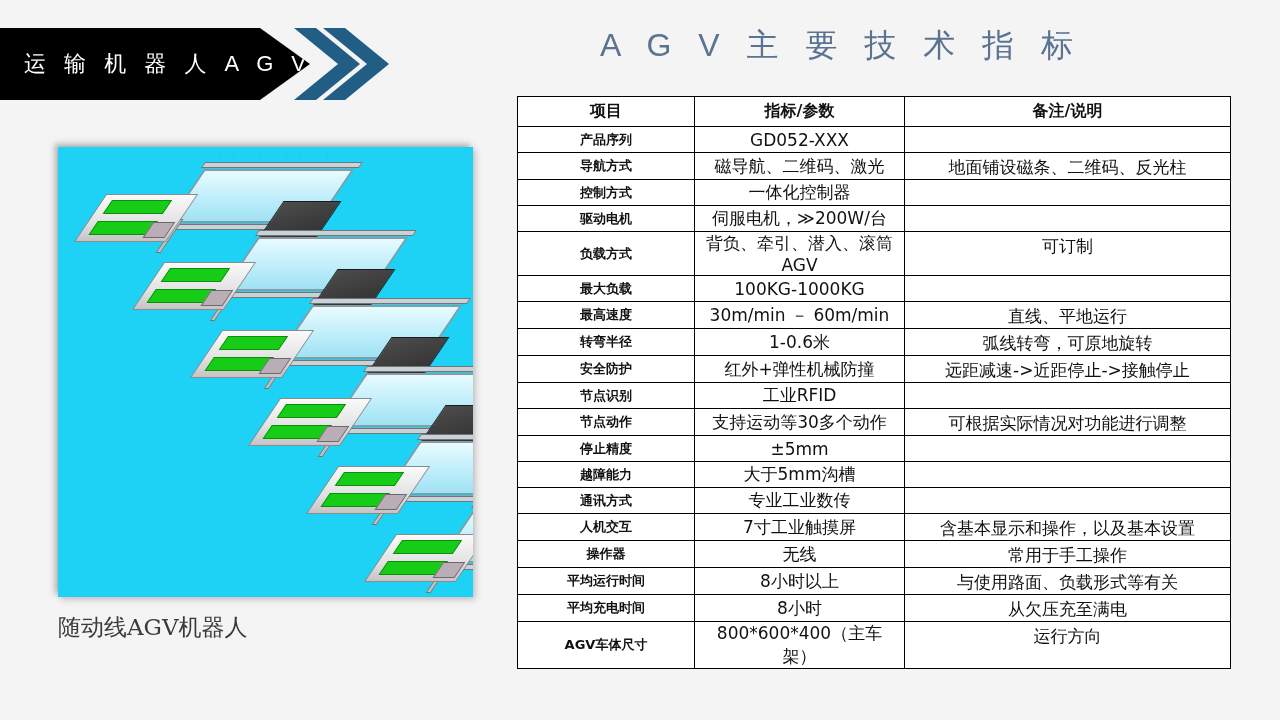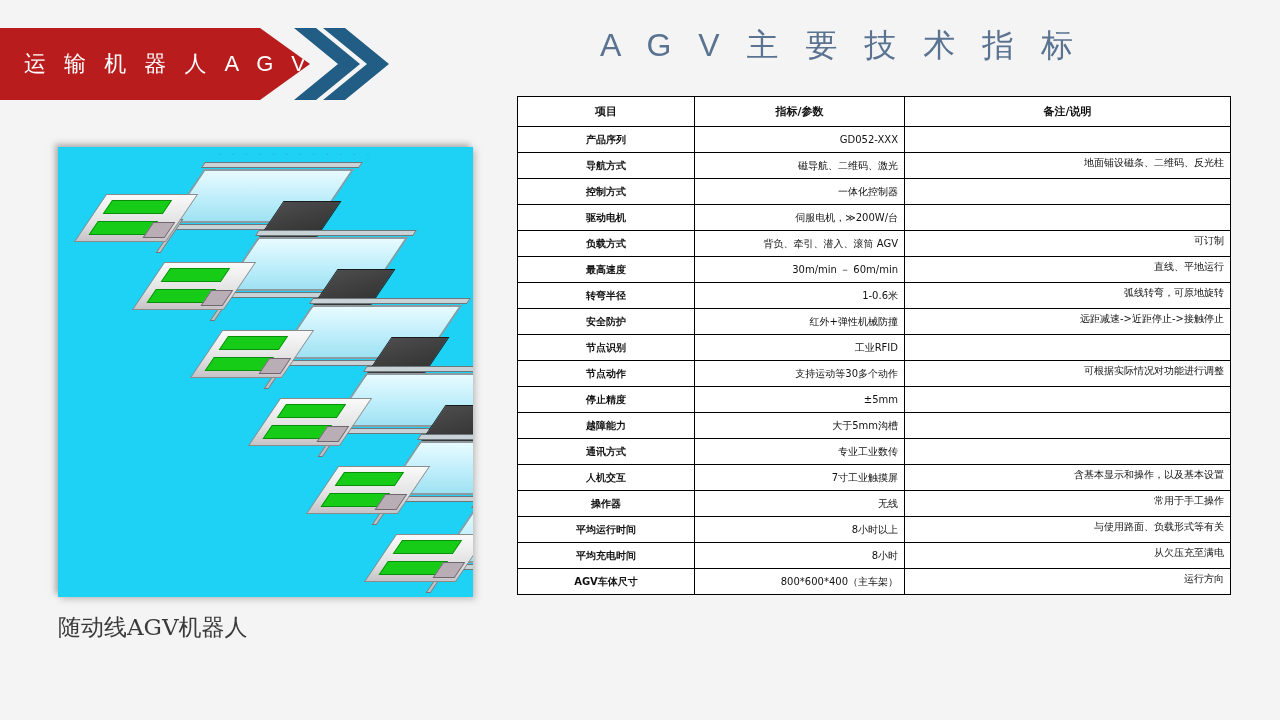--- a/index.html
+++ b/index.html
@@ -8,21 +8,21 @@
     background: #f5f4f4;
     font-family: "Liberation Sans", "DejaVu Sans", sans-serif;
     overflow: hidden;
   }
   #slide { position: relative; width: 1280px; height: 720px; }
 
   
   #banner-wrap { position: absolute; left: 0; top: 28px; height: 72px; width: 390px; }
   .banner-body {
     position: absolute; left: 0; top: 0; height: 72px; width: 310px;
-    background: #b91c1c;
+    background: #000000;
     clip-path: polygon(0 0, 260px 0, 310px 50%, 260px 100%, 0 100%);
     display: flex; align-items: center;
   }
   .banner-title {
     color: #ffffff; font-size: 22px; letter-spacing: 6px;
     padding-left: 24px; font-weight: 400; white-space: nowrap;
   }
   .chev {
     position: absolute; top: 0; height: 72px; width: 66px;
     background: #215d85;
@@ -115,29 +115,29 @@
     background: #ffffff;
   }
   #spec-table td, #spec-table th {
     border: 1px solid #000; padding: 0 6px; height: 26px;
     vertical-align: middle; font-size: 12px; color: #111;
   }
   #spec-table col.c-item  { width: 177px; }
   #spec-table col.c-spec  { width: 210px; }
   #spec-table col.c-note  { width: 326px; }
   #spec-table th {
-    text-align: center; font-weight: bold; font-size: 11px; height: 30px;
+    text-align: center; font-weight: bold; font-size: 16px; height: 30px;
     font-family: "DejaVu Sans", "Liberation Sans", sans-serif;
   }
   #spec-table td.item {
-    text-align: center; font-weight: bold; font-size: 10px;
+    text-align: center; font-weight: bold; font-size: 13px;
     font-family: "DejaVu Sans", "Liberation Sans", sans-serif;
   }
   #spec-table td.spec, #spec-table td.note {
-    text-align: right; font-size: 10px;
+    text-align: center; font-size: 17px;
     font-family: "DejaVu Sans", "Liberation Sans", sans-serif;
   }
   #spec-table td.note { vertical-align: top; padding-top: 3px; }
 </style>
 </head>
 <body>
 
 <div id="slide">
 
   <div id="banner-wrap">
@@ -292,20 +292,25 @@
           <td class="item">驱动电机</td>
           <td class="spec">伺服电机，≫200W/台</td>
           <td class="note"></td>
         </tr>
         <tr>
           <td class="item">负载方式</td>
           <td class="spec">背负、牵引、潜入、滚筒 AGV</td>
           <td class="note">可订制</td>
         </tr>
         <tr>
+          <td class="item">最大负载</td>
+          <td class="spec">100KG-1000KG</td>
+          <td class="note"></td>
+        </tr>
+        <tr>
           <td class="item">最高速度</td>
           <td class="spec">30m/min － 60m/min</td>
           <td class="note">直线、平地运行</td>
         </tr>
         <tr>
           <td class="item">转弯半径</td>
           <td class="spec">1-0.6米</td>
           <td class="note">弧线转弯，可原地旋转</td>
         </tr>
         <tr>

